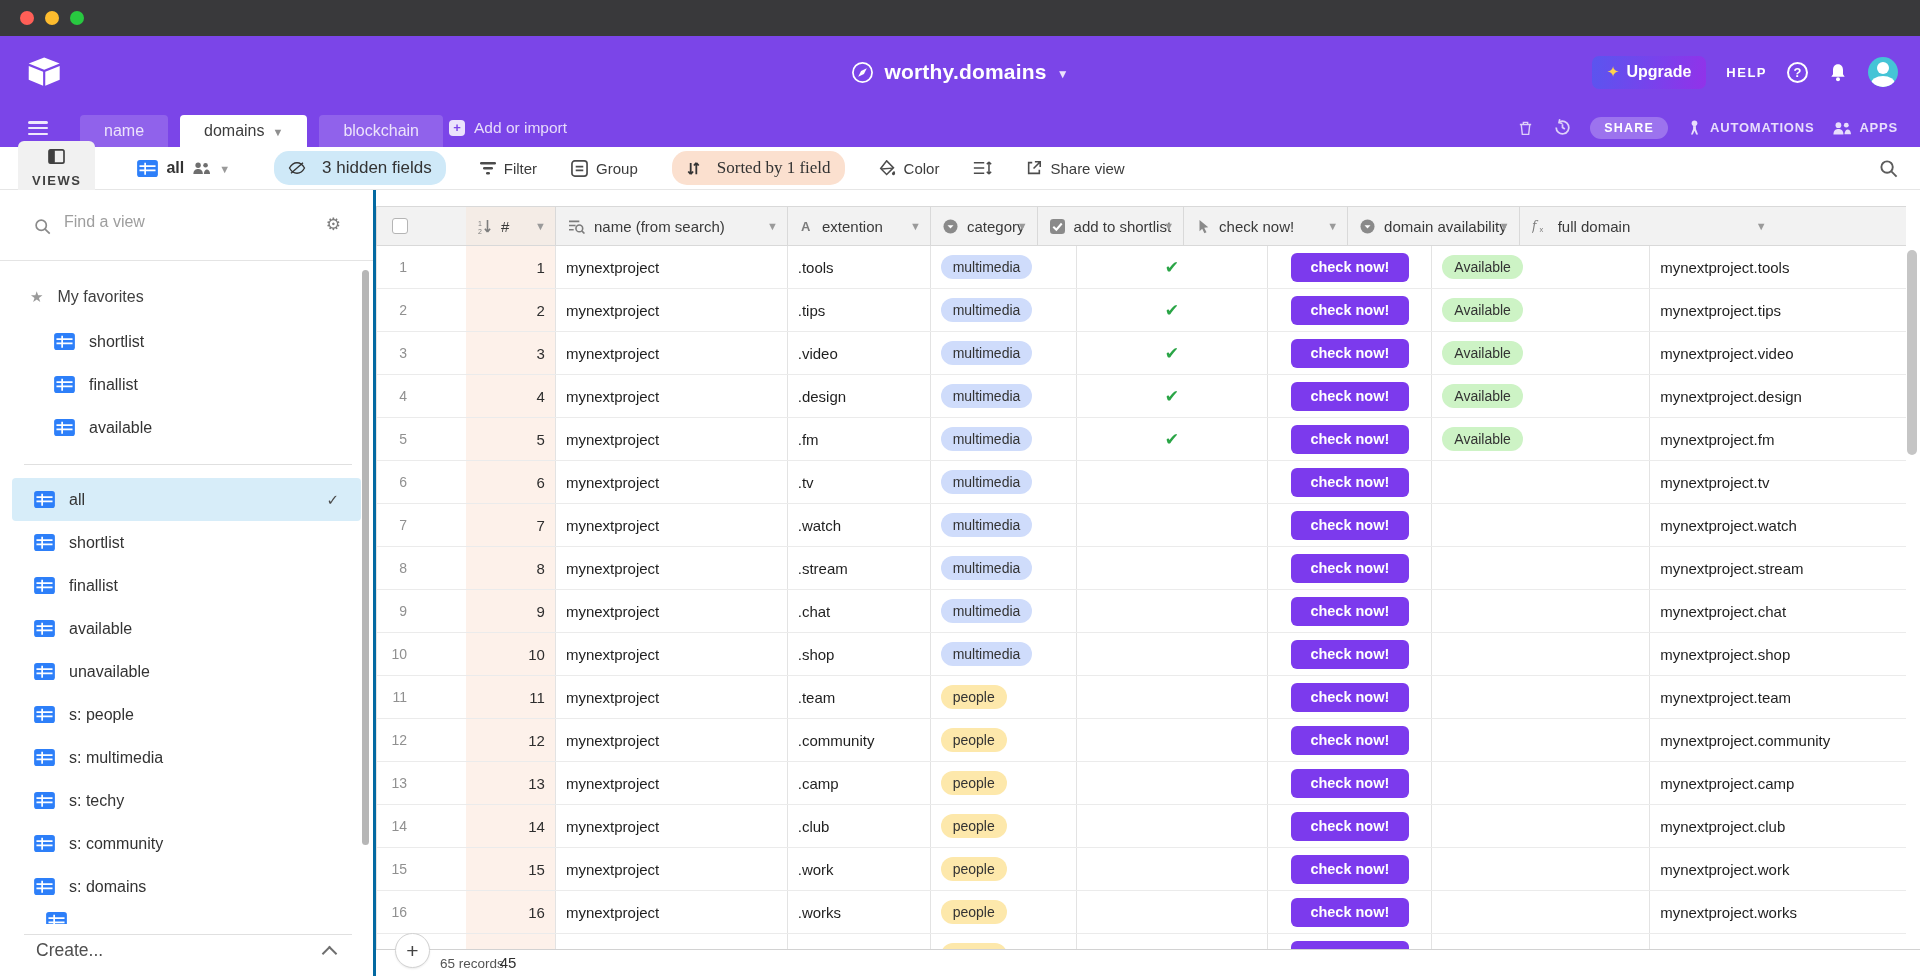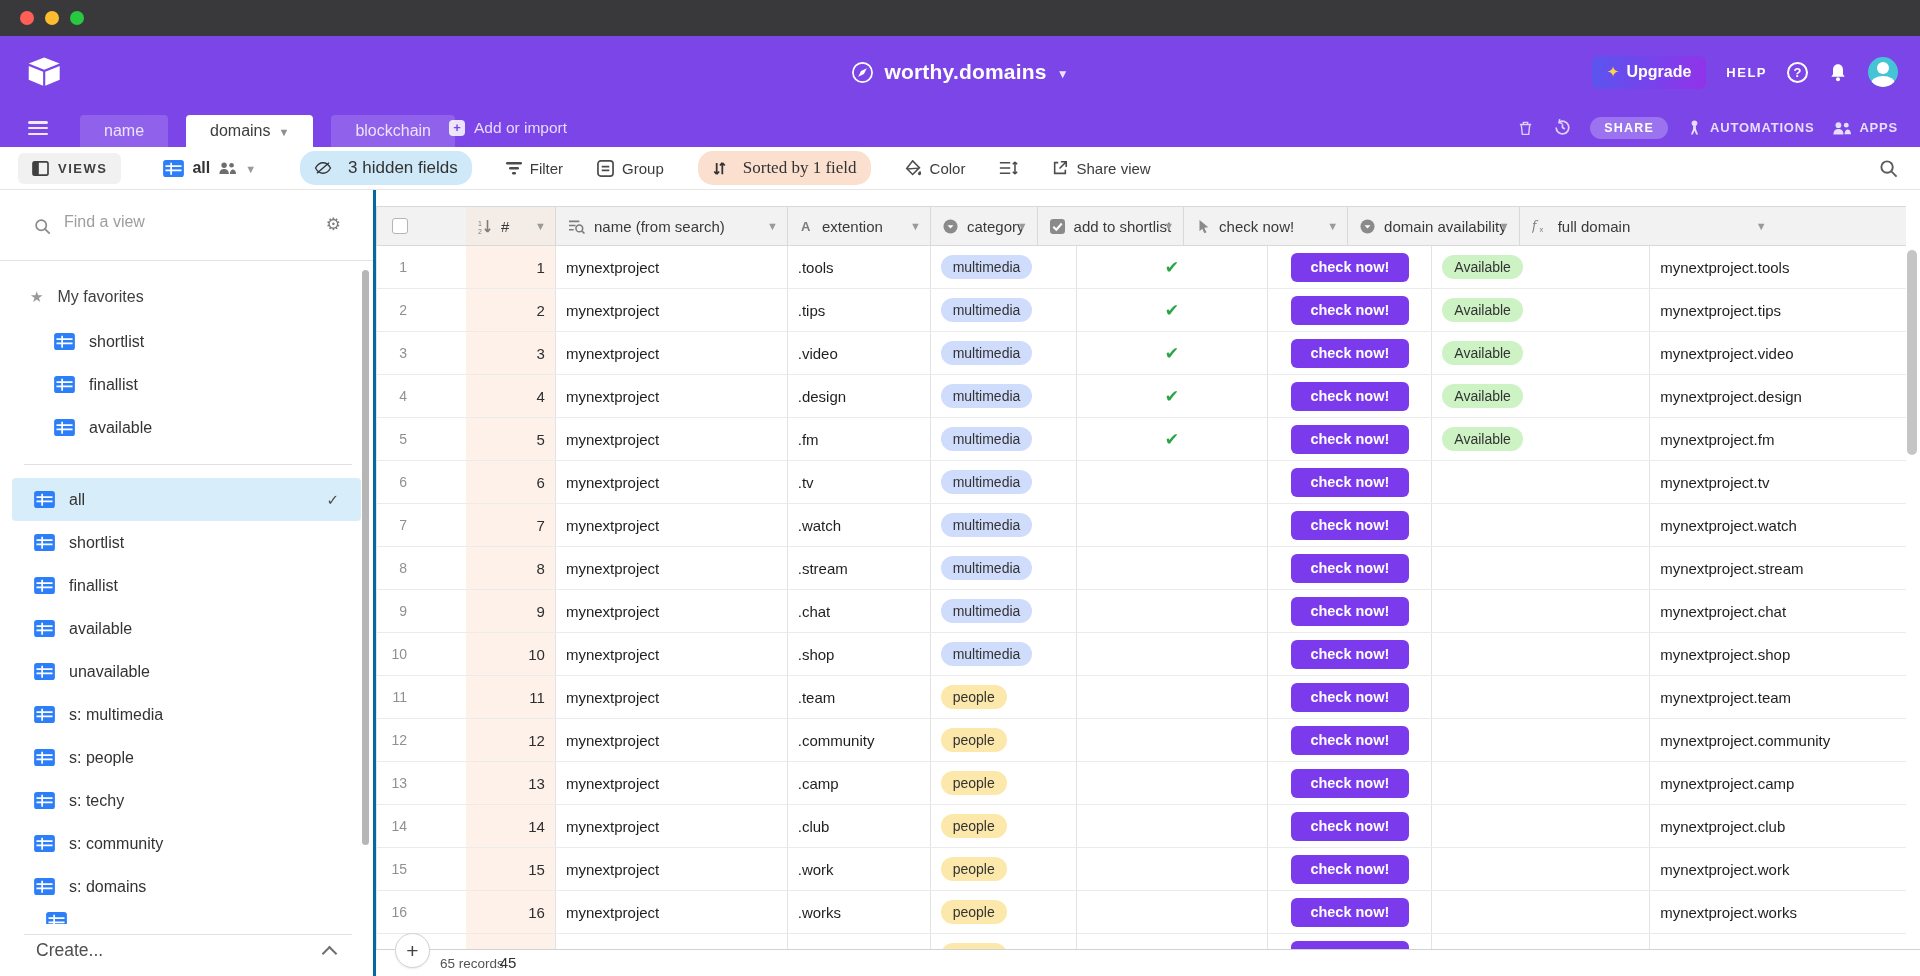--- a/index.html
+++ b/index.html
@@ -27,39 +27,39 @@
   .qmark{width:21px;height:21px;border:2px solid #fff;border-radius:50%;color:#fff;font-size:13px;font-weight:700;
          display:flex;align-items:center;justify-content:center;}
   .avatar{width:30px;height:30px;border-radius:50%;background:#45c4d6;position:relative;overflow:hidden;}
   .avatar::before{content:"";position:absolute;left:9px;top:5px;width:12px;height:12px;border-radius:50%;background:#fff;}
   .avatar::after{content:"";position:absolute;left:3px;top:19px;width:24px;height:16px;border-radius:50%;background:#fff;}
 
   
   .tabbar{position:absolute;left:0;top:108px;width:1920px;height:39px;background:#7b45e8;}
   .hamb{position:absolute;left:28px;top:13px;width:20px;height:14px;display:flex;flex-direction:column;justify-content:space-between;}
   .hamb span{height:2.5px;background:#efe8fc;border-radius:2px;}
-  .tabs{position:absolute;left:80px;bottom:0;display:flex;align-items:center;gap:18px;}
+  .tabs{position:absolute;left:80px;bottom:0;display:flex;align-items:center;gap:12px;}
   .tab{height:32px;padding:0 24px;display:flex;align-items:center;gap:8px;border-radius:4px 4px 0 0;
        background:rgba(255,255,255,.16);color:#ece3fc;font-size:16px;cursor:pointer;}
   .tab.active{background:#fff;color:#3d3d3d;font-weight:500;}
   .tab .tcaret{font-size:11px;color:#8f8f8f;margin-top:2px;}
   .addimport{position:absolute;left:449px;top:0;height:39px;display:flex;align-items:center;gap:9px;color:#e6dbfb;font-size:15.5px;cursor:pointer;}
   .addicon{width:16px;height:16px;border-radius:4px;background:rgba(255,255,255,.85);color:#7b45e8;font-weight:700;font-size:13px;
            display:flex;align-items:center;justify-content:center;line-height:1;}
   .tabbar-right{position:absolute;right:22px;top:0;height:39px;display:flex;align-items:center;gap:18px;color:#ded0f9;}
   .tr-icon{width:19px;height:19px;display:flex;align-items:center;justify-content:center;cursor:pointer;}
   .sharepill{background:rgba(255,255,255,.25);border-radius:12px;padding:4px 14px;color:#fff;font-size:12.5px;
              font-weight:700;letter-spacing:1.2px;cursor:pointer;}
   .tb-label{display:flex;align-items:center;gap:7px;color:#e8defc;font-size:13px;font-weight:700;letter-spacing:.8px;cursor:pointer;}
 
   
   .toolbar{position:absolute;left:0;top:147px;width:1920px;height:43px;background:#fff;border-bottom:1px solid #e6e6e6;
            display:flex;align-items:center;}
   .views-btn{margin-left:18px;display:flex;align-items:center;gap:9px;background:#f1f1f1;border-radius:6px;
-             padding:8px 14px;font-size:13px;font-weight:700;letter-spacing:1.5px;color:#404040;cursor:pointer;}
+             padding:8px 14px;font-size:13px;font-weight:700;letter-spacing:1.5px;color:#404040;cursor:pointer;flex-direction:column;}
   .viewsel{margin-left:42px;display:flex;align-items:center;gap:8px;cursor:pointer;}
   .viewsel .vname{font-size:16px;font-weight:700;color:#333;}
   .pillbtn{display:flex;align-items:center;gap:16px;border-radius:15px;padding:7px 14px;font-size:17px;color:#333;cursor:pointer;text-align:right;}
   .pill-hidden{background:#cfe9f8;margin-left:44px;}
   .pill-sort{background:#fbe0cf;}
   .flatbtn{display:flex;align-items:center;gap:8px;font-size:15px;color:#3c3c3c;margin-left:34px;cursor:pointer;}
   .gcaret{font-size:11px;color:#9a9a9a;margin-top:2px;}
   .tb-search{position:absolute;right:22px;top:12px;cursor:pointer;}
 
   
@@ -400,30 +400,30 @@
           </span>
           <span>unavailable</span>
         </div>
         <div class="view-item">
           <span>
             <svg width="21" height="17" viewBox="0 0 22 18">
               <rect width="22" height="18" rx="3" fill="#2d7ff9"></rect>
               <path d="M2.5 6.5 H19.5 M2.5 11 H19.5 M8.5 3 V15.5" stroke="#fff" stroke-width="1.8"></path>
             </svg>
           </span>
+          <span>s: people</span>
+        </div>
+        <div class="view-item">
+          <span>
+            <svg width="21" height="17" viewBox="0 0 22 18">
+              <rect width="22" height="18" rx="3" fill="#2d7ff9"></rect>
+              <path d="M2.5 6.5 H19.5 M2.5 11 H19.5 M8.5 3 V15.5" stroke="#fff" stroke-width="1.8"></path>
+            </svg>
+          </span>
           <span>s: multimedia</span>
-        </div>
-        <div class="view-item">
-          <span>
-            <svg width="21" height="17" viewBox="0 0 22 18">
-              <rect width="22" height="18" rx="3" fill="#2d7ff9"></rect>
-              <path d="M2.5 6.5 H19.5 M2.5 11 H19.5 M8.5 3 V15.5" stroke="#fff" stroke-width="1.8"></path>
-            </svg>
-          </span>
-          <span>s: people</span>
         </div>
         <div class="view-item">
           <span>
             <svg width="21" height="17" viewBox="0 0 22 18">
               <rect width="22" height="18" rx="3" fill="#2d7ff9"></rect>
               <path d="M2.5 6.5 H19.5 M2.5 11 H19.5 M8.5 3 V15.5" stroke="#fff" stroke-width="1.8"></path>
             </svg>
           </span>
           <span>s: techy</span>
         </div>

